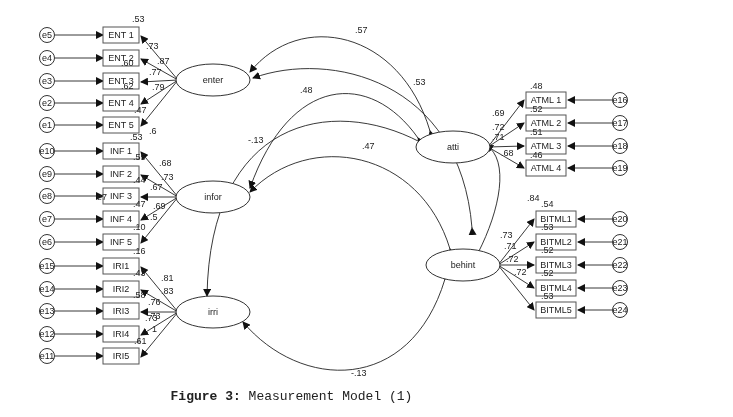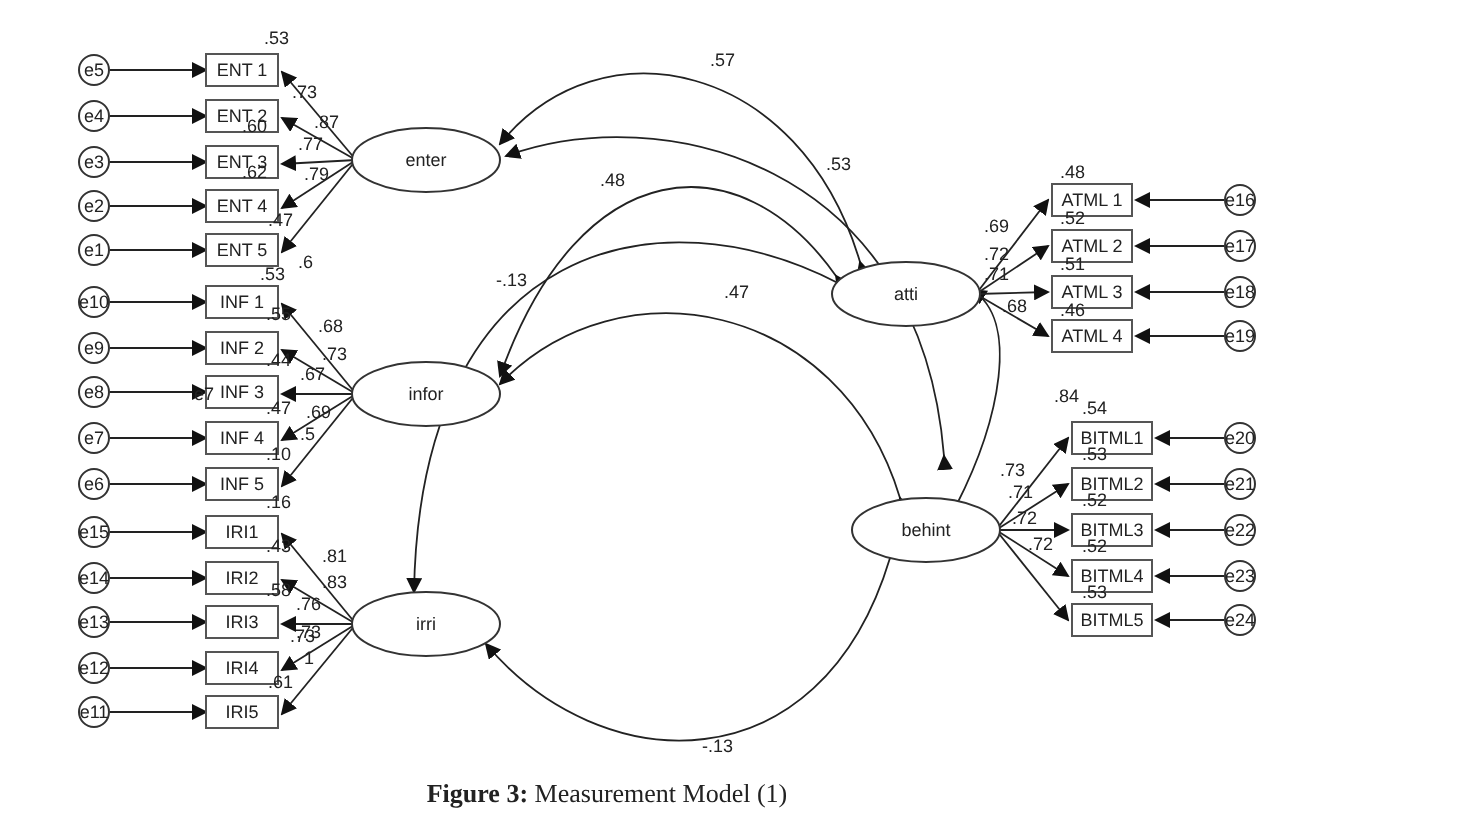--- a/index.html
+++ b/index.html
@@ -4,22 +4,22 @@
 <style>
   html, body { margin: 0; padding: 0; background: #ffffff; }
   body { width: 733px; height: 417px; position: relative; overflow: hidden; }
   #diagram { position: absolute; left: 0; top: 0; }
   .lbl { font-family: "Liberation Sans", sans-serif; font-size: 9px; fill: #222; }
   .num { font-family: "Liberation Sans", sans-serif; font-size: 9px; fill: #222; }
   .box { fill: #fff; stroke: #555; stroke-width: 1; }
   .err { fill: #fff; stroke: #333; stroke-width: 1; }
   .lat { fill: #fff; stroke: #333; stroke-width: 1; }
   .ln { stroke: #222; stroke-width: 0.9; fill: none; }
-  #caption { position: absolute; left: 12px; width: 583px; top: 389px; text-align: center;
-    font-family: Liberation Serif, serif; font-size: 13px; color: #222; }
+  #caption { position: absolute; left: 0; width: 583px; top: 389px; text-align: center;
+    font-family: Liberation Mono, monospace; font-size: 13px; color: #222; }
   #caption b { font-weight: bold; }
 </style>
 </head>
 <body>
 
 <svg id="diagram" width="733" height="390" viewBox="0 0 733 390" xmlns="http://www.w3.org/2000/svg">
   <defs>
     <marker id="ah" markerWidth="8" markerHeight="8" refX="7" refY="4" orient="auto" markerUnits="userSpaceOnUse">
       <path d="M0,0 L8,4 L0,8 z" fill="#111"></path>
     </marker>

